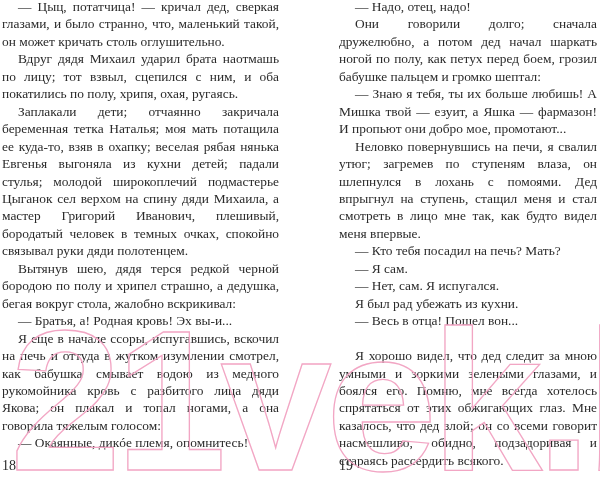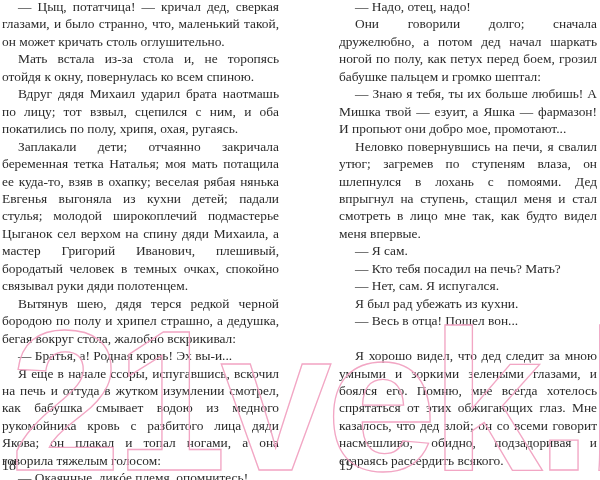--- a/index.html
+++ b/index.html
@@ -30,40 +30,39 @@
     position:absolute; left:0; top:0; width:600px; height:480px;
     pointer-events:none;
   }
 </style>
 </head>
 <body>
 
 <div class="page left">
   <div class="text">
     <p>— Цыц, потатчица! — кричал дед, сверкая глазами, и было странно, что, маленький такой, он может кричать столь оглушительно.</p>
-    <p>Мать встала из-за стола и, не торопясь отойдя к окну, повернулась ко всем спиною.</p>
     <p>Вдруг дядя Михаил ударил брата наотмашь по лицу; тот взвыл, сцепился с ним, и оба покатились по полу, хрипя, охая, ругаясь.</p>
     <p>Заплакали дети; отчаянно закричала беременная тетка Наталья; моя мать потащила ее куда-то, взяв в охапку; веселая рябая нянька Евгенья выгоняла из кухни детей; падали стулья; молодой широкоплечий подмастерье Цыганок сел верхом на спину дяди Михаила, а мастер Григорий Иванович, плешивый, бородатый человек в темных очках, спокойно связывал руки дяди полотенцем.</p>
     <p>Вытянув шею, дядя терся редкой черной бородою по полу и хрипел страшно, а дедушка, бегая вокруг стола, жалобно вскрикивал:</p>
     <p>— Братья, а! Родная кровь! Эх вы-и...</p>
     <p>Я еще в начале ссоры, испугавшись, вскочил на печь и оттуда в жутком изумлении смотрел, как бабушка смывает водою из медного рукомойника кровь с разбитого лица дяди Якова; он плакал и топал ногами, а она говорила тяжелым голосом:</p>
     <p>— Окаянные, дикóе племя, опомнитесь!</p>
 
   </div>
   <div class="pagenum">18</div>
 </div>
 
 <div class="page right">
   <div class="text">
     <p>— Надо, отец, надо!</p>
     <p>Они говорили долго; сначала дружелюбно, а потом дед начал шаркать ногой по полу, как петух перед боем, грозил бабушке пальцем и громко шептал:</p>
     <p>— Знаю я тебя, ты их больше любишь! А Мишка твой — езуит, а Яшка — фармазон! И пропьют они добро мое, промотают...</p>
     <p>Неловко повернувшись на печи, я свалил утюг; загремев по ступеням влаза, он шлепнулся в лохань с помоями. Дед впрыгнул на ступень, стащил меня и стал смотреть в лицо мне так, как будто видел меня впервые.</p>
+    <p>— Кто тебя посадил на печь? Мать?</p>
     <p>— Я сам.</p>
-    <p>— Кто тебя посадил на печь? Мать?</p>
     <p>— Нет, сам. Я испугался.</p>
     <p>Я был рад убежать из кухни.</p>
     <p>— Весь в отца! Пошел вон...</p>
     <p class="gap">Я хорошо видел, что дед следит за мною умными и зоркими зелеными глазами, и боялся его. Помню, мне всегда хотелось спрятаться от этих обжигающих глаз. Мне казалось, что дед злой; он со всеми говорит насмешливо, обидно, подзадоривая и стараясь рассердить всякого.</p>
 
   </div>
   <div class="pagenum">19</div>
 </div>
 
 <svg class="watermark" viewBox="0 0 600 480" xmlns="http://www.w3.org/2000/svg">

